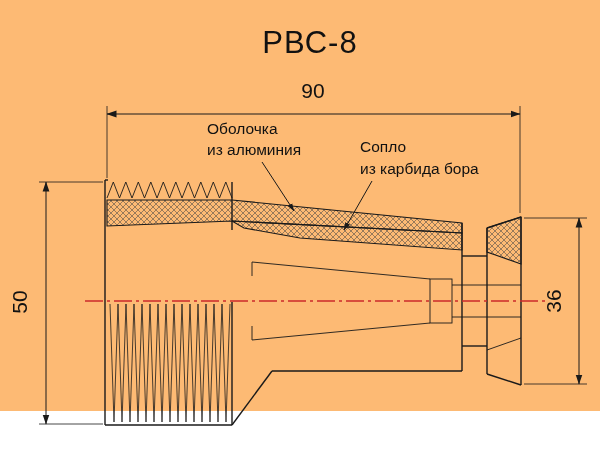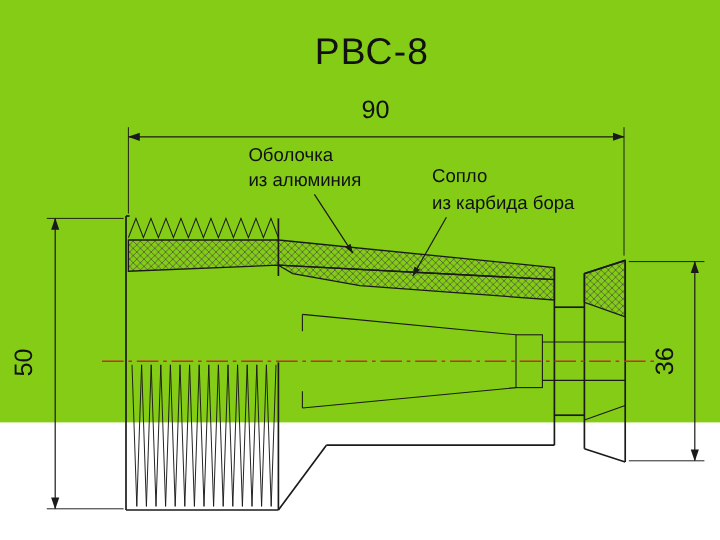--- a/index.html
+++ b/index.html
@@ -7,22 +7,22 @@
     padding: 0;
     background: #ffffff;
     width: 600px;
     height: 450px;
     overflow: hidden;
     font-family: "Liberation Sans", sans-serif;
   }
   .stage {
     position: relative;
     width: 600px;
-    height: 352px;
-    background: #84cc16;
+    height: 411px;
+    background: #fdba74;
   }
   svg { display: block; }
   text {
     font-family: "Liberation Sans", sans-serif;
     fill: #111111;
   }
   .title-text   { font-size: 31px; letter-spacing: 1px; }
   .dim-text     { font-size: 21px; }
   .label-text   { font-size: 15.5px; }
   .outline      { stroke: #1a1a1a; stroke-width: 1.4; fill: none; }

